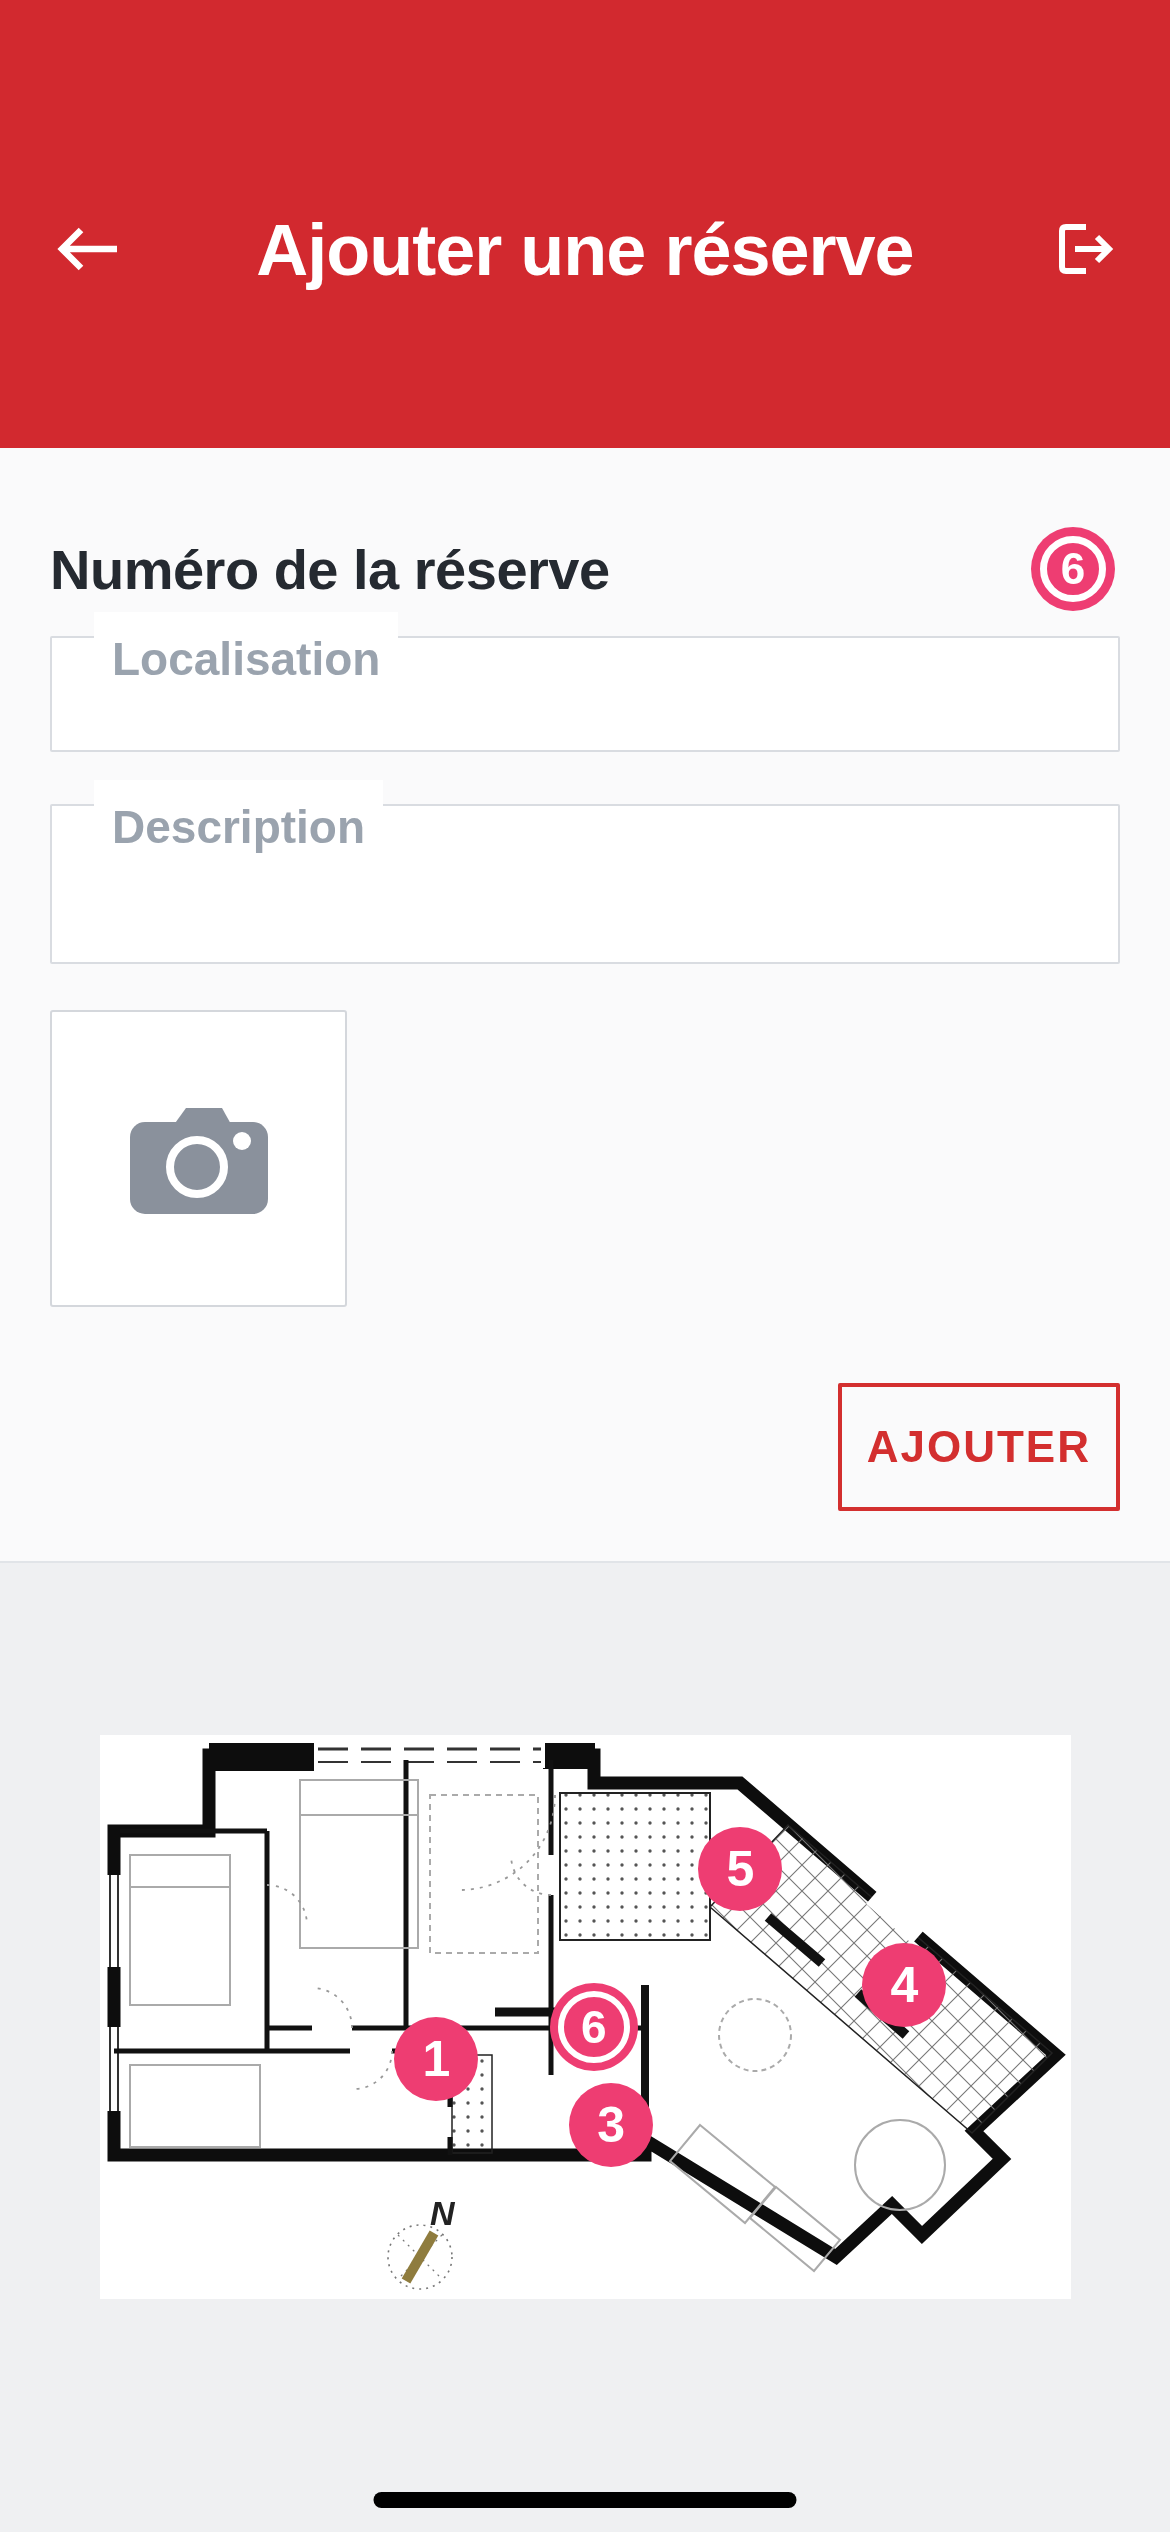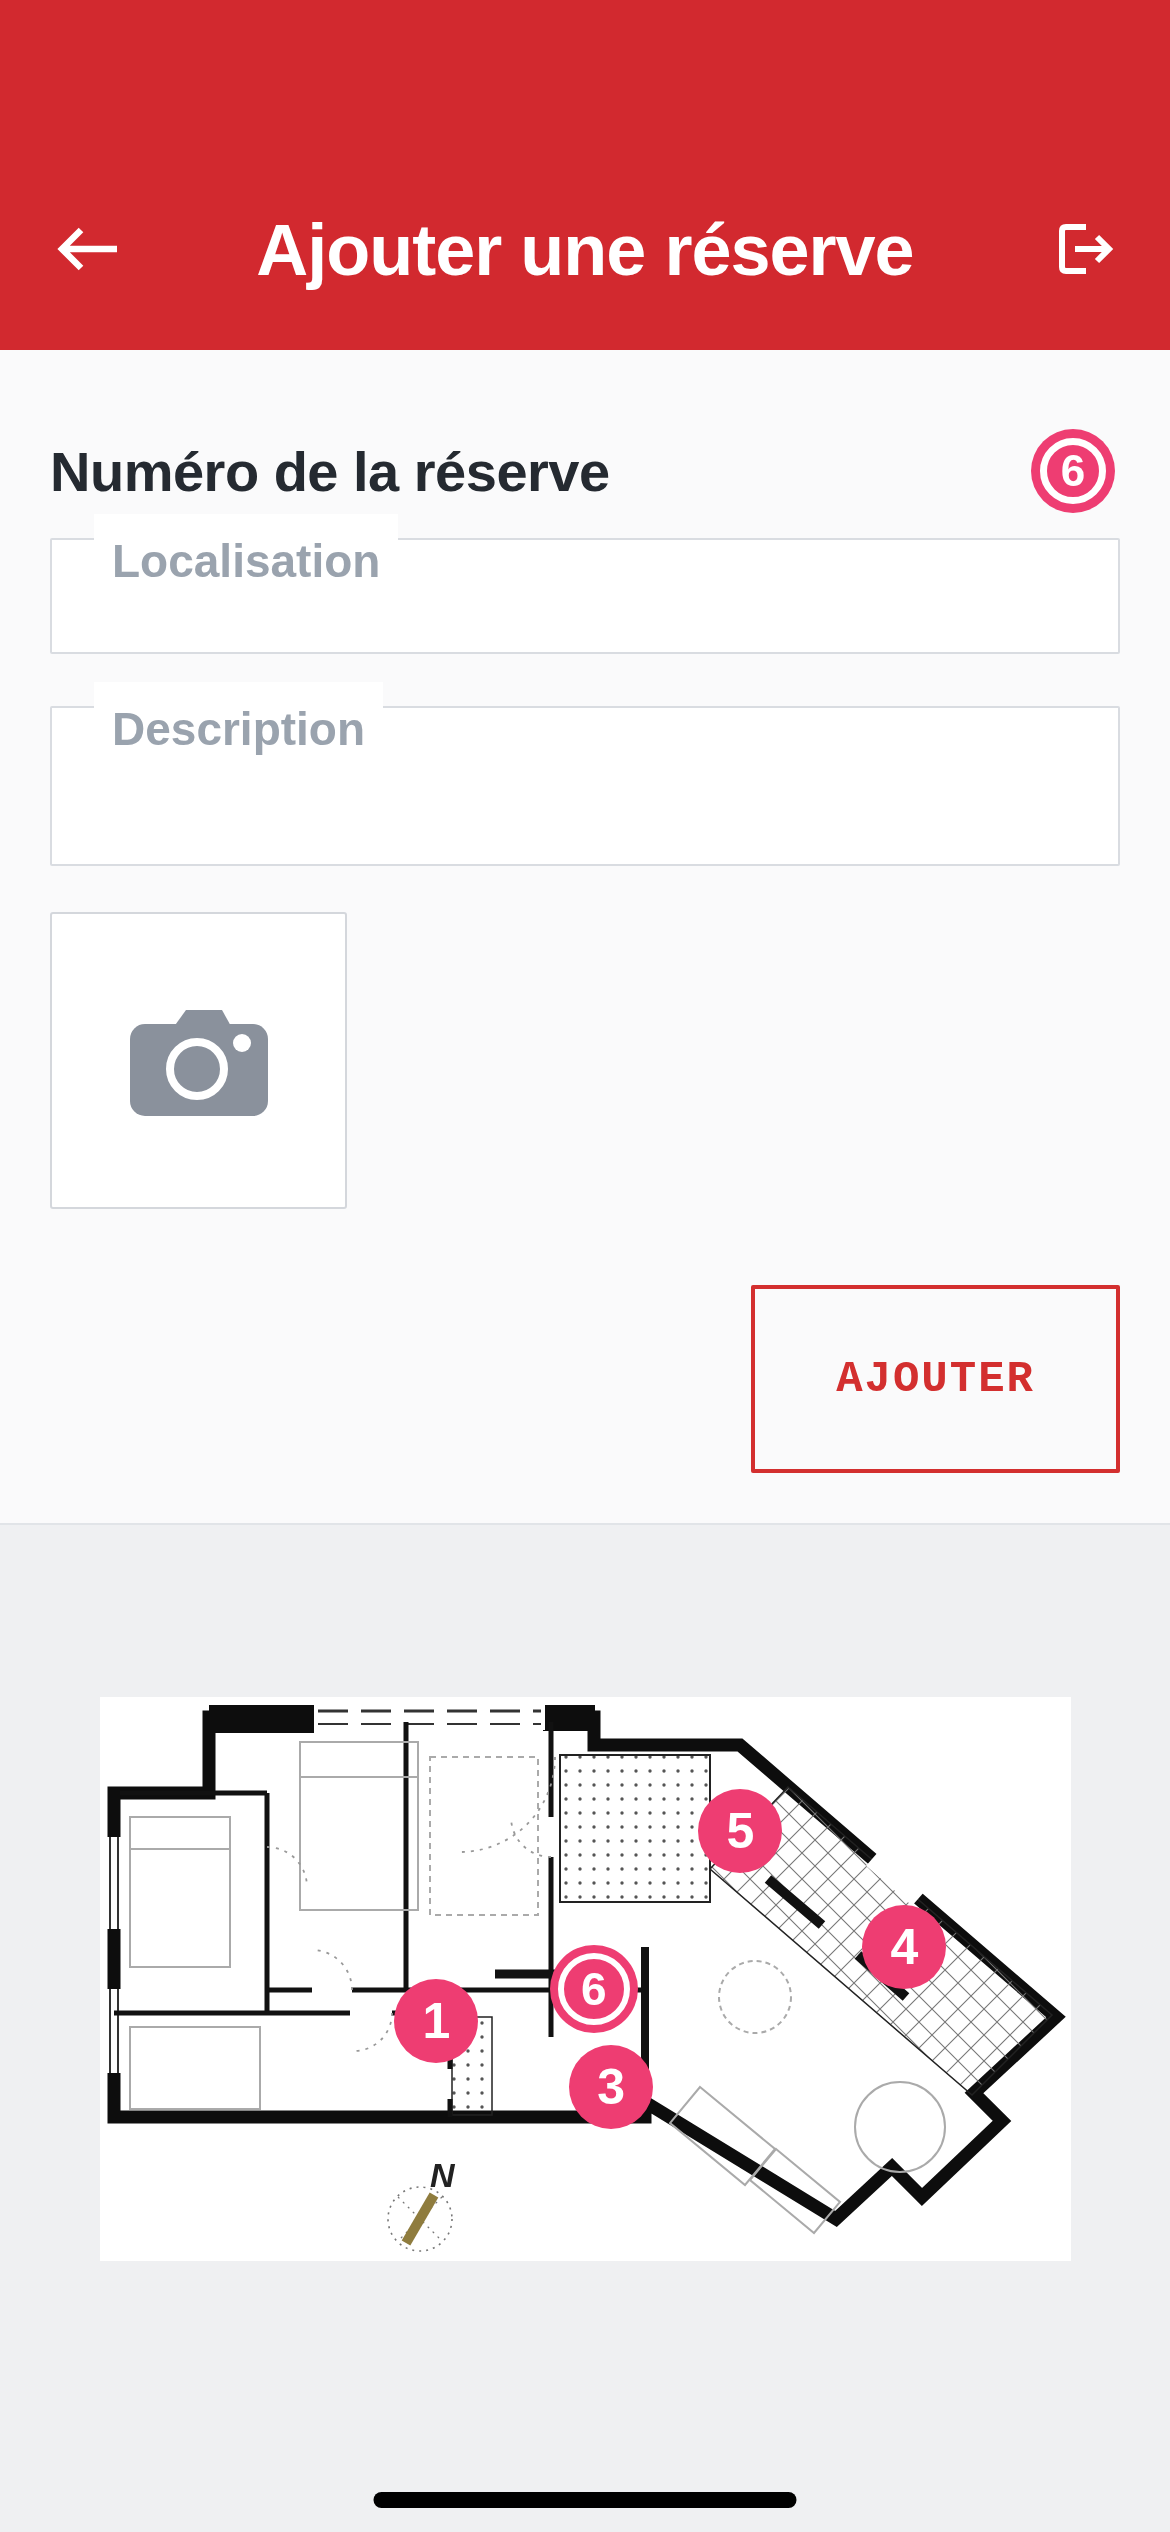--- a/index.html
+++ b/index.html
@@ -11,21 +11,21 @@
   html,body{width:1170px;height:2532px;}
   body{
     font-family:"Liberation Sans",sans-serif;
     background:var(--page-bg);
     position:relative;
     overflow:hidden;
     display:flex;flex-direction:column;
   }
   
   .header{
-    height:350px;background:var(--red);position:relative;flex:0 0 auto;
+    height:448px;background:var(--red);position:relative;flex:0 0 auto;
   }
   .nav{
     position:absolute;left:0;right:0;top:198px;height:104px;
     display:flex;align-items:center;
   }
   .back-btn{position:absolute;left:52px;top:50%;transform:translateY(-50%);
     width:72px;height:56px;display:flex;align-items:center;justify-content:center;
     background:none;border:none;cursor:pointer;}
   .title{
     position:absolute;left:50%;top:50%;transform:translate(-50%,-50%);
@@ -64,23 +64,23 @@
     padding:46px 30px 10px;
   }
   .photo-btn{
     margin-top:46px;width:297px;height:297px;background:#fff;
     border:2px solid #d4d7dc;border-radius:3px;
     display:flex;align-items:center;justify-content:center;cursor:pointer;
   }
   .submit-row{display:flex;justify-content:flex-end;margin-top:76px;padding-bottom:50px;}
   .submit-btn{
     border:4px solid var(--submit-red);color:var(--submit-red);
-    background:transparent;font-family:Liberation Mono, monospace;
+    background:transparent;font-family:Liberation Sans, sans-serif;
     font-size:44px;font-weight:700;letter-spacing:2px;
-    height:188px;padding:0 81px;border-radius:2px;
+    height:128px;padding:0 25px;border-radius:2px;
     display:flex;align-items:center;cursor:pointer;
   }
   
   .footer{
     background:var(--footer-bg);border-top:2px solid #e1e4e8;flex:1 1 auto;
     position:relative;
   }
   .plan-wrap{
     width:971px;height:564px;background:#fff;margin:172px auto 0;position:relative;
   }

